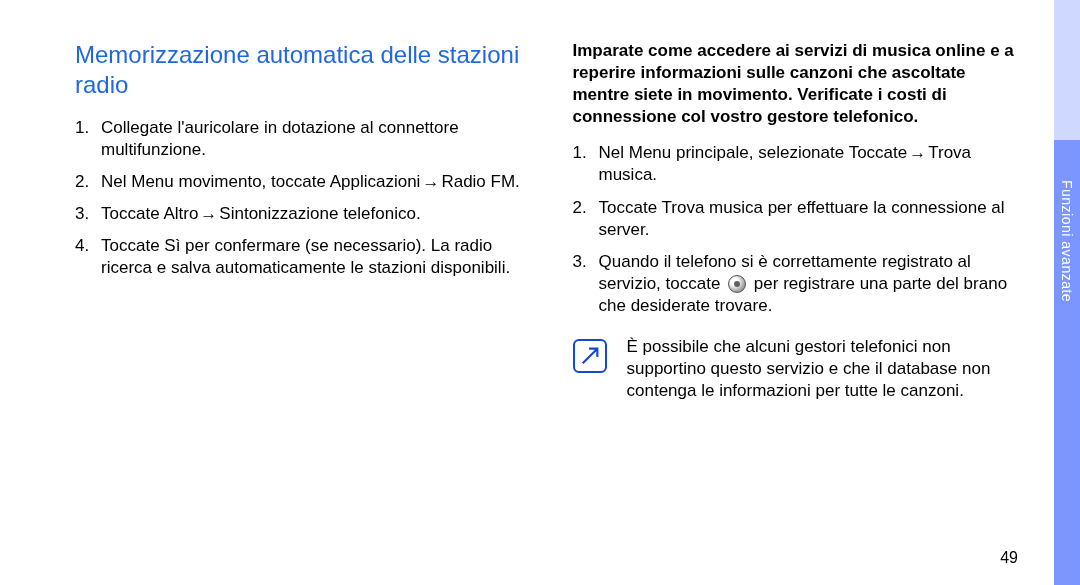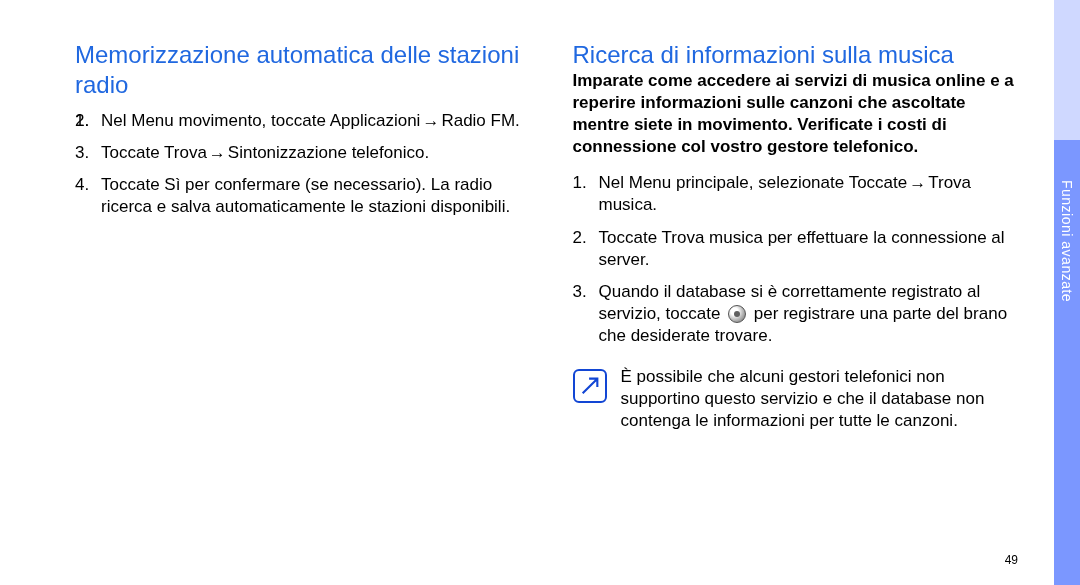--- a/index.html
+++ b/index.html
@@ -21,21 +21,21 @@
   .column {
     flex: 1;
     font-size: 17px;
     line-height: 1.3;
     color: #000;
   }
   .section-heading {
     color: #2068e0;
     font-size: 24px;
     font-weight: normal;
-    margin-bottom: 0;
+    margin-bottom: 17px;
     line-height: 1.25;
   }
   ol {
     list-style: none;
     padding-left: 0;
   }
   ol li {
     margin-bottom: 10px;
     padding-left: 26px;
     position: relative;
@@ -46,21 +46,21 @@
     top: 0;
   }
   .bold { font-weight: normal; }
   .arrow { display: inline-block; padding: 0 2px; }
   .intro-text {
     margin-bottom: 14px;
     font-weight: bold;
   }
   .note-row {
     display: flex;
-    gap: 14px;
+    gap: 20px;
     margin-top: 19px;
   }
   .note-icon-box {
     border: 2px solid #1246d4;
     border-radius: 6px;
     width: 34px;
     height: 34px;
     display: flex;
     align-items: center;
     justify-content: center;
@@ -108,65 +108,65 @@
   .tab-label {
     writing-mode: vertical-rl;
     color: #ffffff;
     font-size: 14px;
     letter-spacing: 0.5px;
   }
   .page-number {
     position: absolute;
     bottom: 18px;
     right: 62px;
-    font-size: 12px;
+    font-size: 16px;
     color: #000;
   }
 </style>
 </head>
 <body>
 
 <div class="page">
 
   <div class="column">
     <h2 class="section-heading">Memorizzazione automatica delle stazioni radio</h2>
     <ol>
       <li>
         <span class="num">1.</span>
+        <span>Collegate l'auricolare in dotazione al connettore multifunzione.</span>
       </li>
       <li>
         <span class="num">2.</span>
         <span>Nel Menu movimento,  toccate </span><span class="bold">Applicazioni</span><span class="arrow bold"> → </span><span class="bold">Radio FM</span><span>.</span>
       </li>
       <li>
         <span class="num">3.</span>
-        <span>Toccate </span><span class="bold">Trova</span><span class="arrow bold"> → </span><span class="bold">Sintonizzazione telefonico</span><span>.</span>
+        <span>Toccate </span><span class="bold">Altro</span><span class="arrow bold"> → </span><span class="bold">Sintonizzazione telefonico</span><span>.</span>
       </li>
       <li>
         <span class="num">4.</span>
         <span>Toccate </span><span class="bold">Sì</span><span> per confermare (se necessario). La radio ricerca e salva automaticamente le stazioni disponibili.</span>
       </li>
     </ol>
   </div>
 
   <div class="column">
-    <h2 class="section-heading">Ricerca di informazioni sulla musica</h2>
     <p class="intro-text">Imparate come accedere ai servizi di musica online e a reperire informazioni sulle canzoni che ascoltate mentre siete in movimento. Verificate i costi di connessione col vostro gestore telefonico.</p>
     <ol>
       <li>
         <span class="num">1.</span>
         <span>Nel Menu principale, selezionate </span><span class="bold">Toccate</span><span class="arrow bold"> → </span><span class="bold">Trova musica</span><span>.</span>
       </li>
       <li>
         <span class="num">2.</span>
         <span>Toccate </span><span class="bold">Trova musica</span><span> per effettuare la connessione al server.</span>
       </li>
       <li>
         <span class="num">3.</span>
-        <span>Quando il database si è correttamente registrato al servizio, toccate </span><span class="circle-icon">
+        <span>Quando il telefono si è correttamente registrato al servizio, toccate </span><span class="circle-icon">
             <span class="dot"></span>
           </span><span> per registrare una parte del brano che desiderate trovare.</span>
       </li>
     </ol>
 
     <div class="note-row">
       <div class="note-icon-box">
         <svg viewBox="0 0 24 24">
             <path d="M4 20 L20 4 M11 4 L20 4 L20 13"></path>
           </svg>

